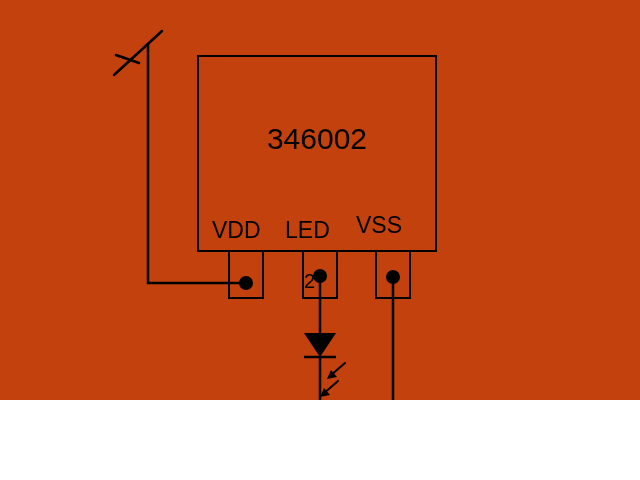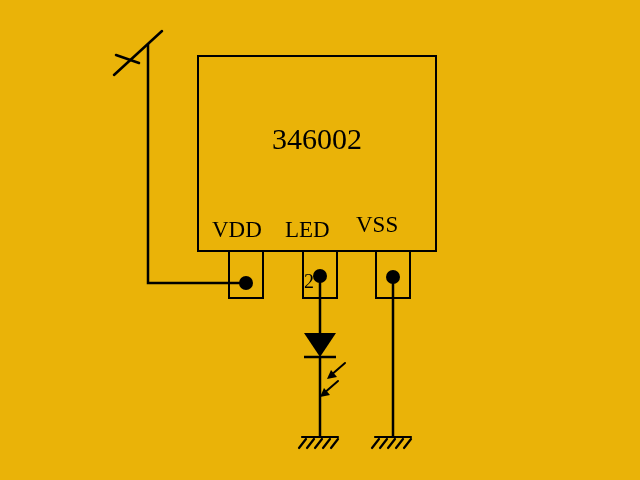--- a/index.html
+++ b/index.html
@@ -9,24 +9,23 @@
   body {
     width: 640px;
     height: 480px;
     background: #ffffff;
     font-family: "Liberation Sans", sans-serif;
     color: #000000;
   }
   .canvas {
     position: relative;
     width: 640px;
-    height: 480px;
-    background: #eab308;
+    height: 400px;
+    background: #c2410c;
     overflow: hidden;
-    font-family: Liberation Serif, serif;
   }
   .box {
     position: absolute;
     border: 2px solid #000000;
     box-sizing: border-box;
     background: transparent;
   }
   #ic-box {
     left: 197px;
     top: 55px;

